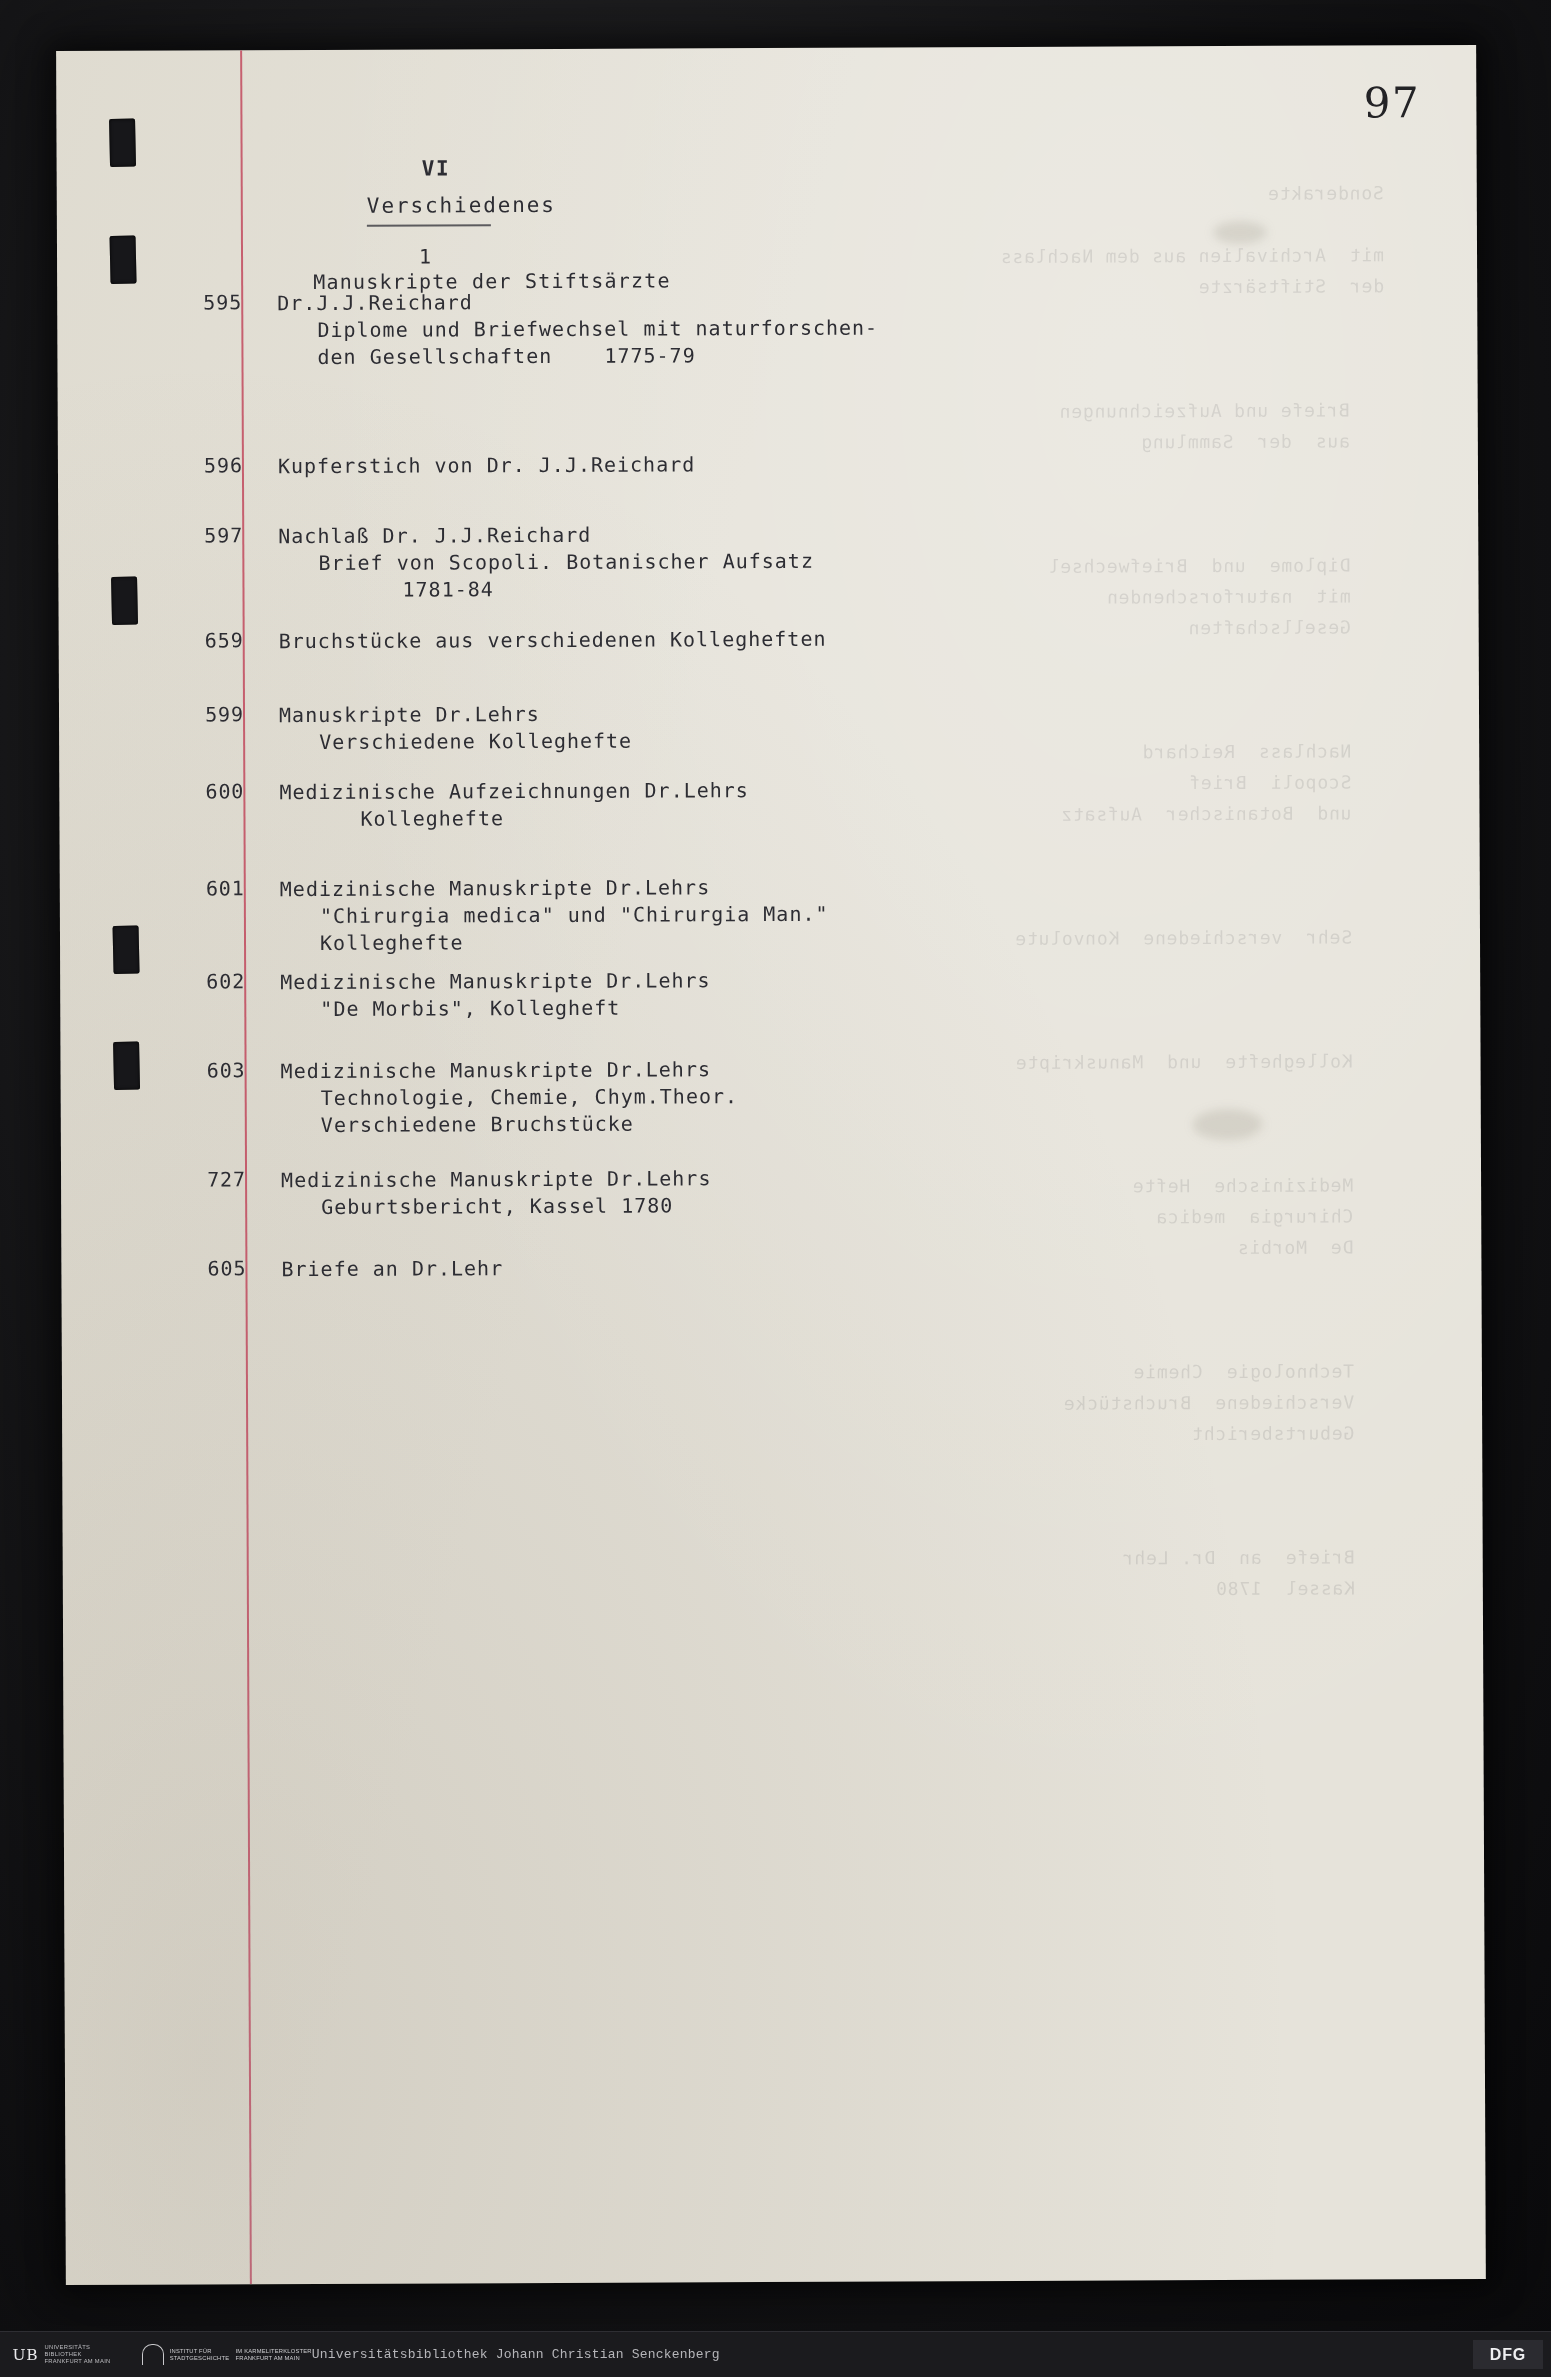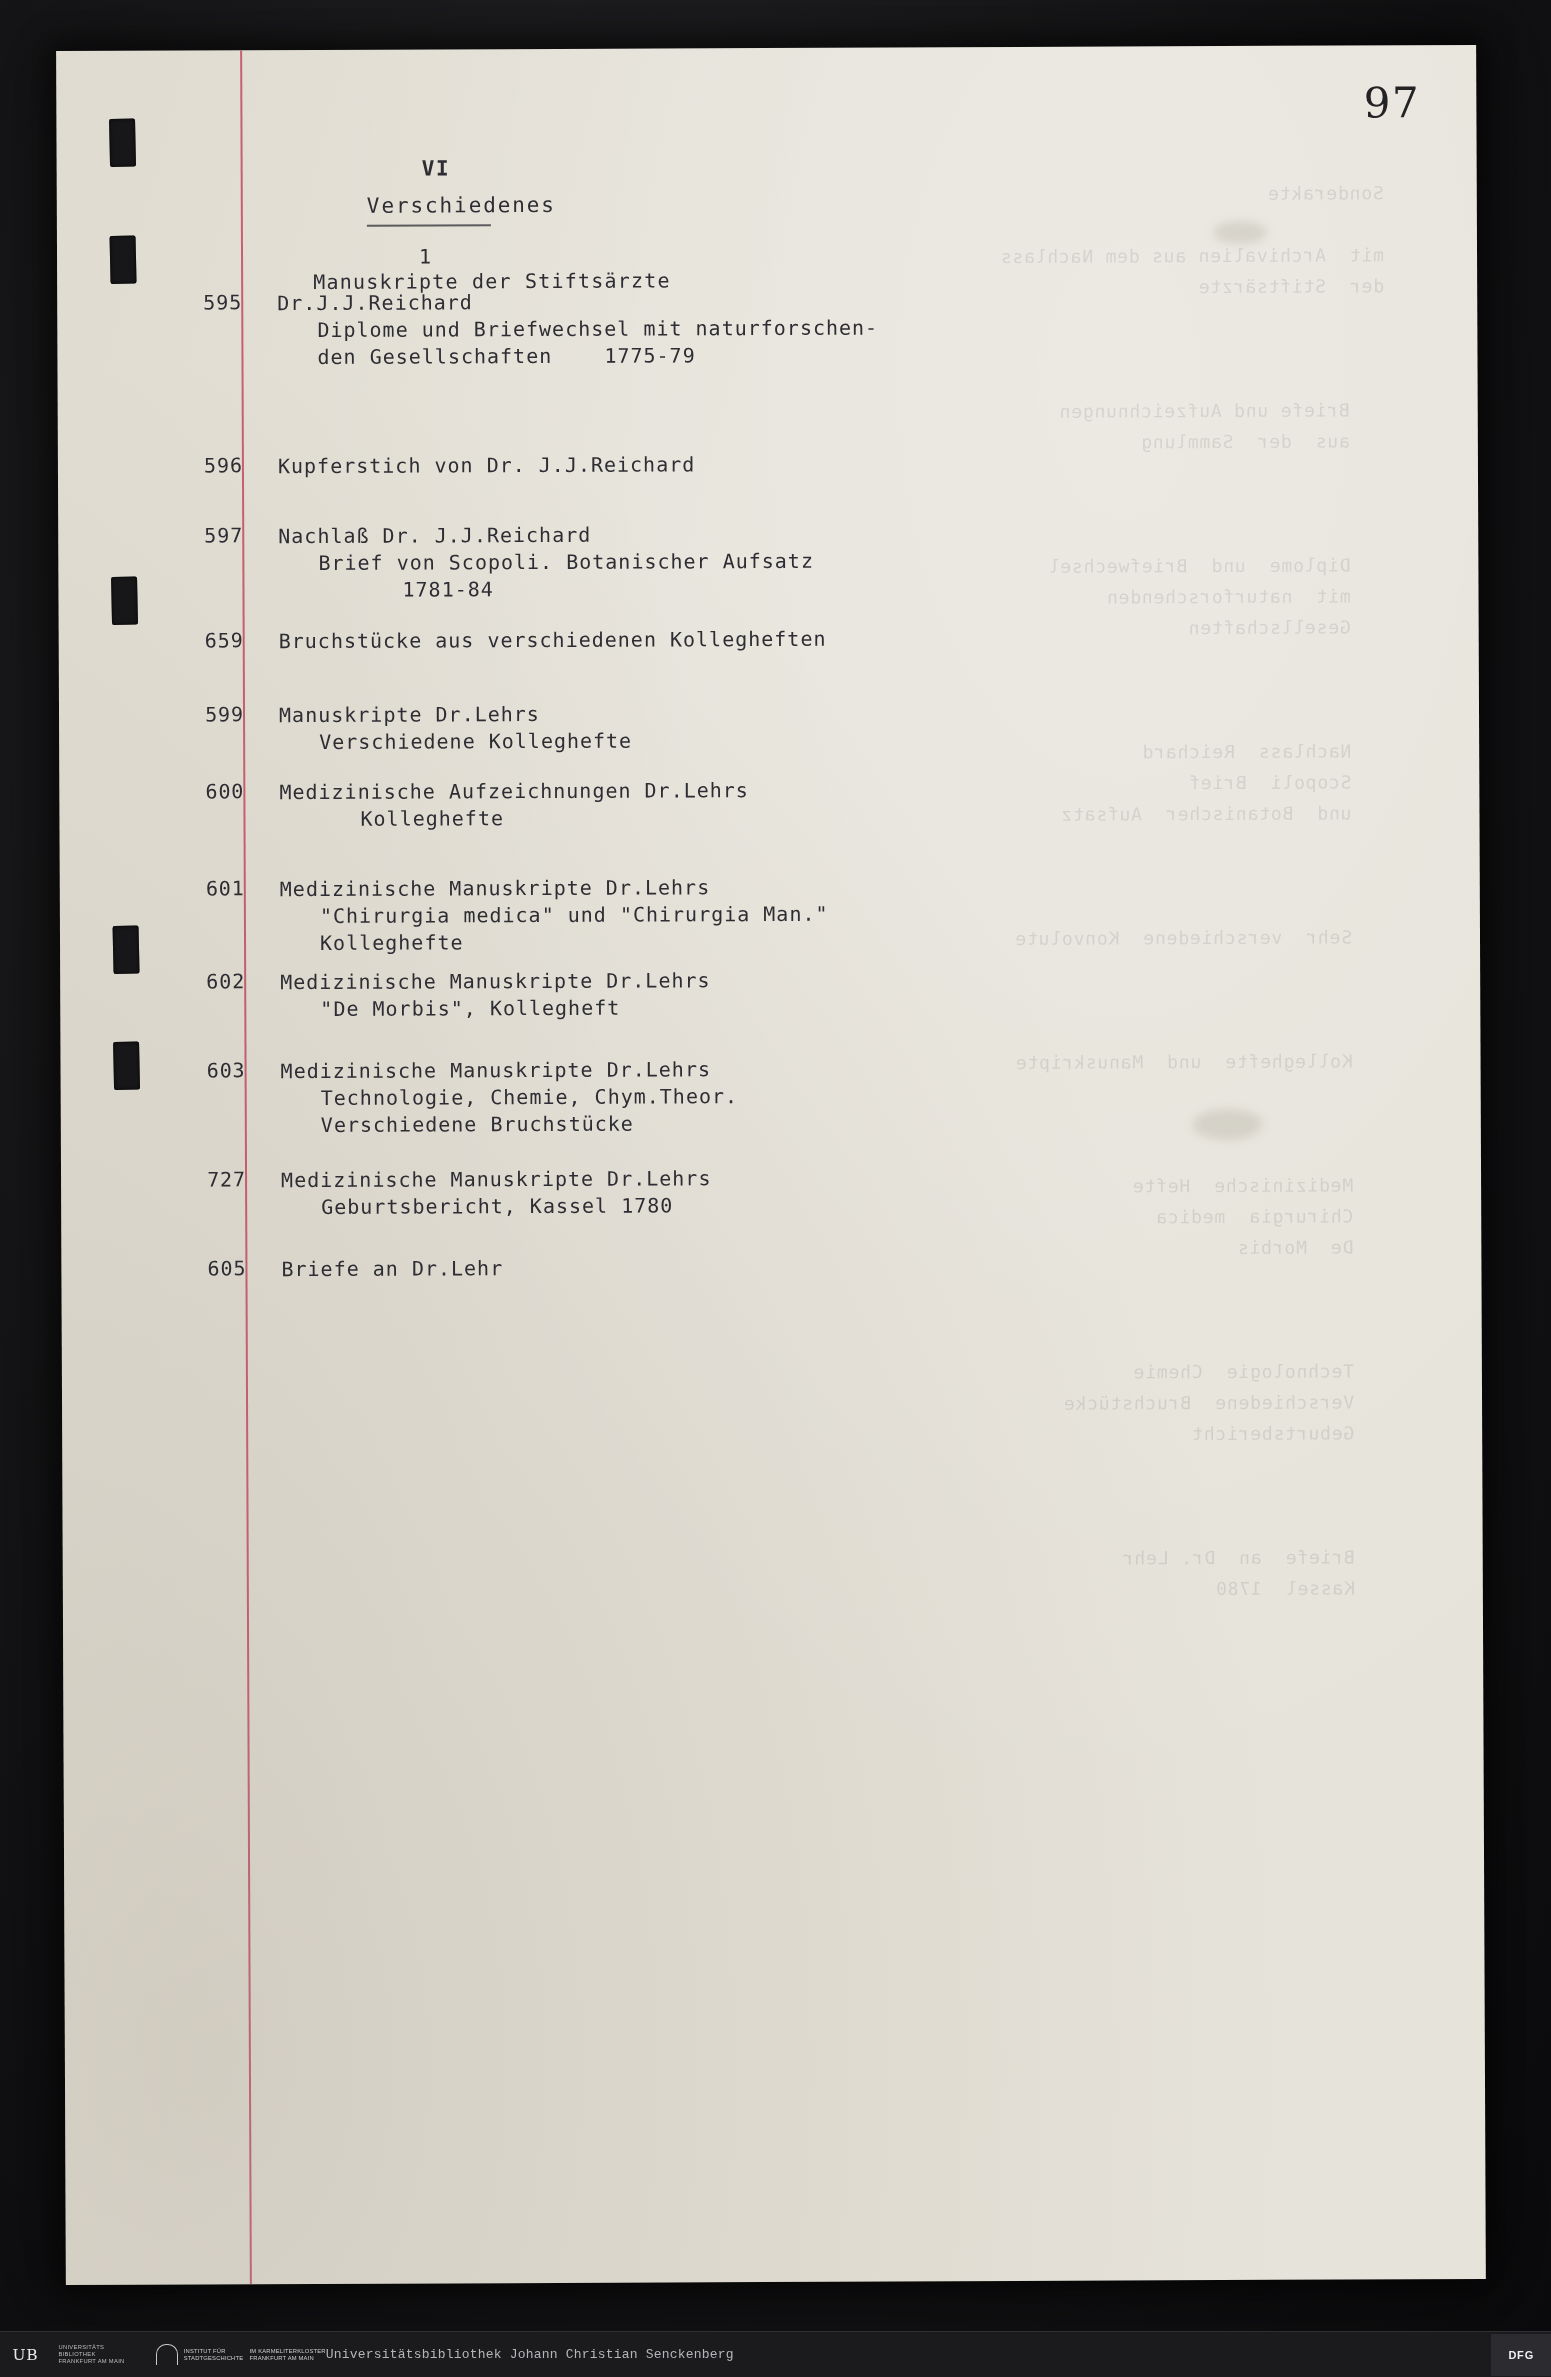--- a/index.html
+++ b/index.html
@@ -193,21 +193,21 @@
     display: flex;
     align-items: center;
     color: #9b9b9f;
     font-family: "Liberation Sans", sans-serif;
     font-size: 11.6px;
   }
   .logo-ub {
     margin-left: 12.4px;
     display: flex;
     align-items: center;
-    gap: 20px;
+    gap: 6px;
     color: #e8e8ea;
   }
   .logo-ub .mark {
     font-family: "DejaVu Serif", serif;
     font-size: 15.5px;
     letter-spacing: 0.8px;
     display: flex;
     align-items: center;
     gap: 3.1px;
   }
@@ -240,30 +240,30 @@
     color: #cfcfd2;
   }
   .footer-caption {
     font-size: 13px;
     color: #b6b6ba;
     letter-spacing: 0.2px;
     font-family: Liberation Mono, monospace;
   }
   .dfg-badge {
     margin-left: auto;
-    margin-right: 0;
-    height: 42px;
+    margin-right: 8px;
+    height: 29px;
     display: flex;
     align-items: center;
     padding: 0 17px;
     background: #2b2b30;
     color: #f0f0f2;
     font-family: "Liberation Sans", sans-serif;
     font-weight: bold;
-    font-size: 11px;
+    font-size: 16px;
     letter-spacing: 0.8px;
   }
 </style>
 </head>
 <body>
 
 <div class="scan-bg"></div>
 
 <div class="sheet">
 

